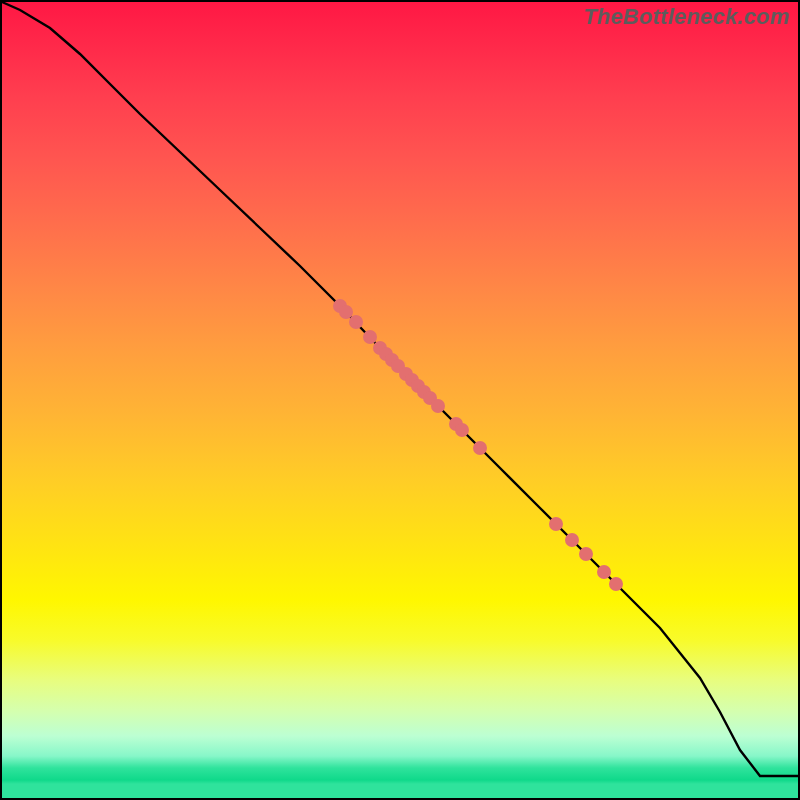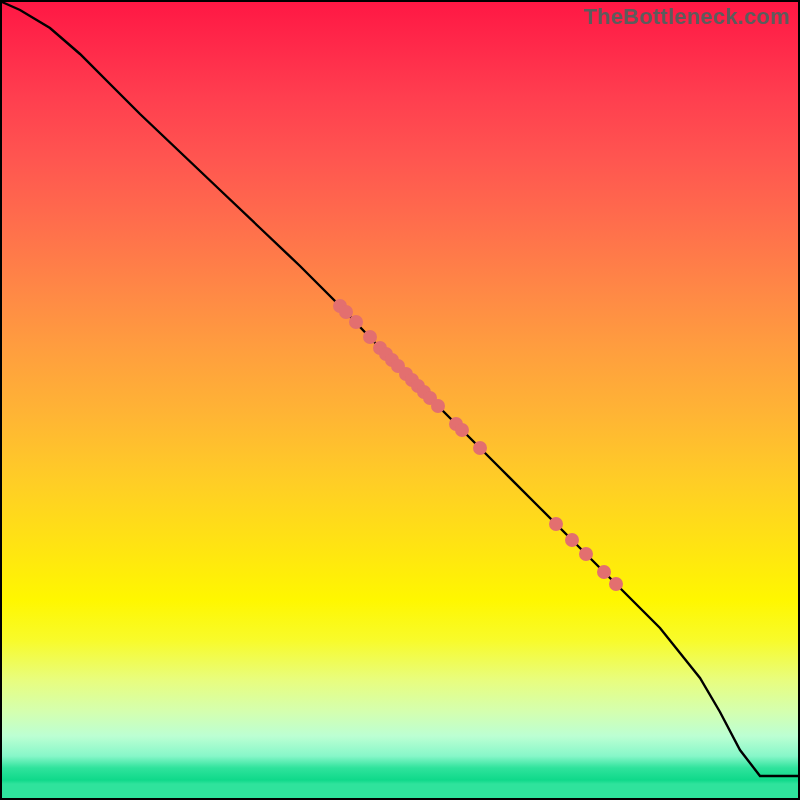--- a/index.html
+++ b/index.html
@@ -6,20 +6,21 @@
     margin: 0;
     padding: 0;
     width: 800px;
     height: 800px;
     overflow: hidden;
   }
   .chart-container {
     position: relative;
     width: 800px;
     height: 712px;
+    font-style: italic;
   }
   .gradient-bg {
     position: absolute;
     top: 0;
     left: 0;
     width: 800px;
     height: 800px;
     background: linear-gradient(to bottom,
       #ff1744 0%,
       #ff2a4a 6%,

